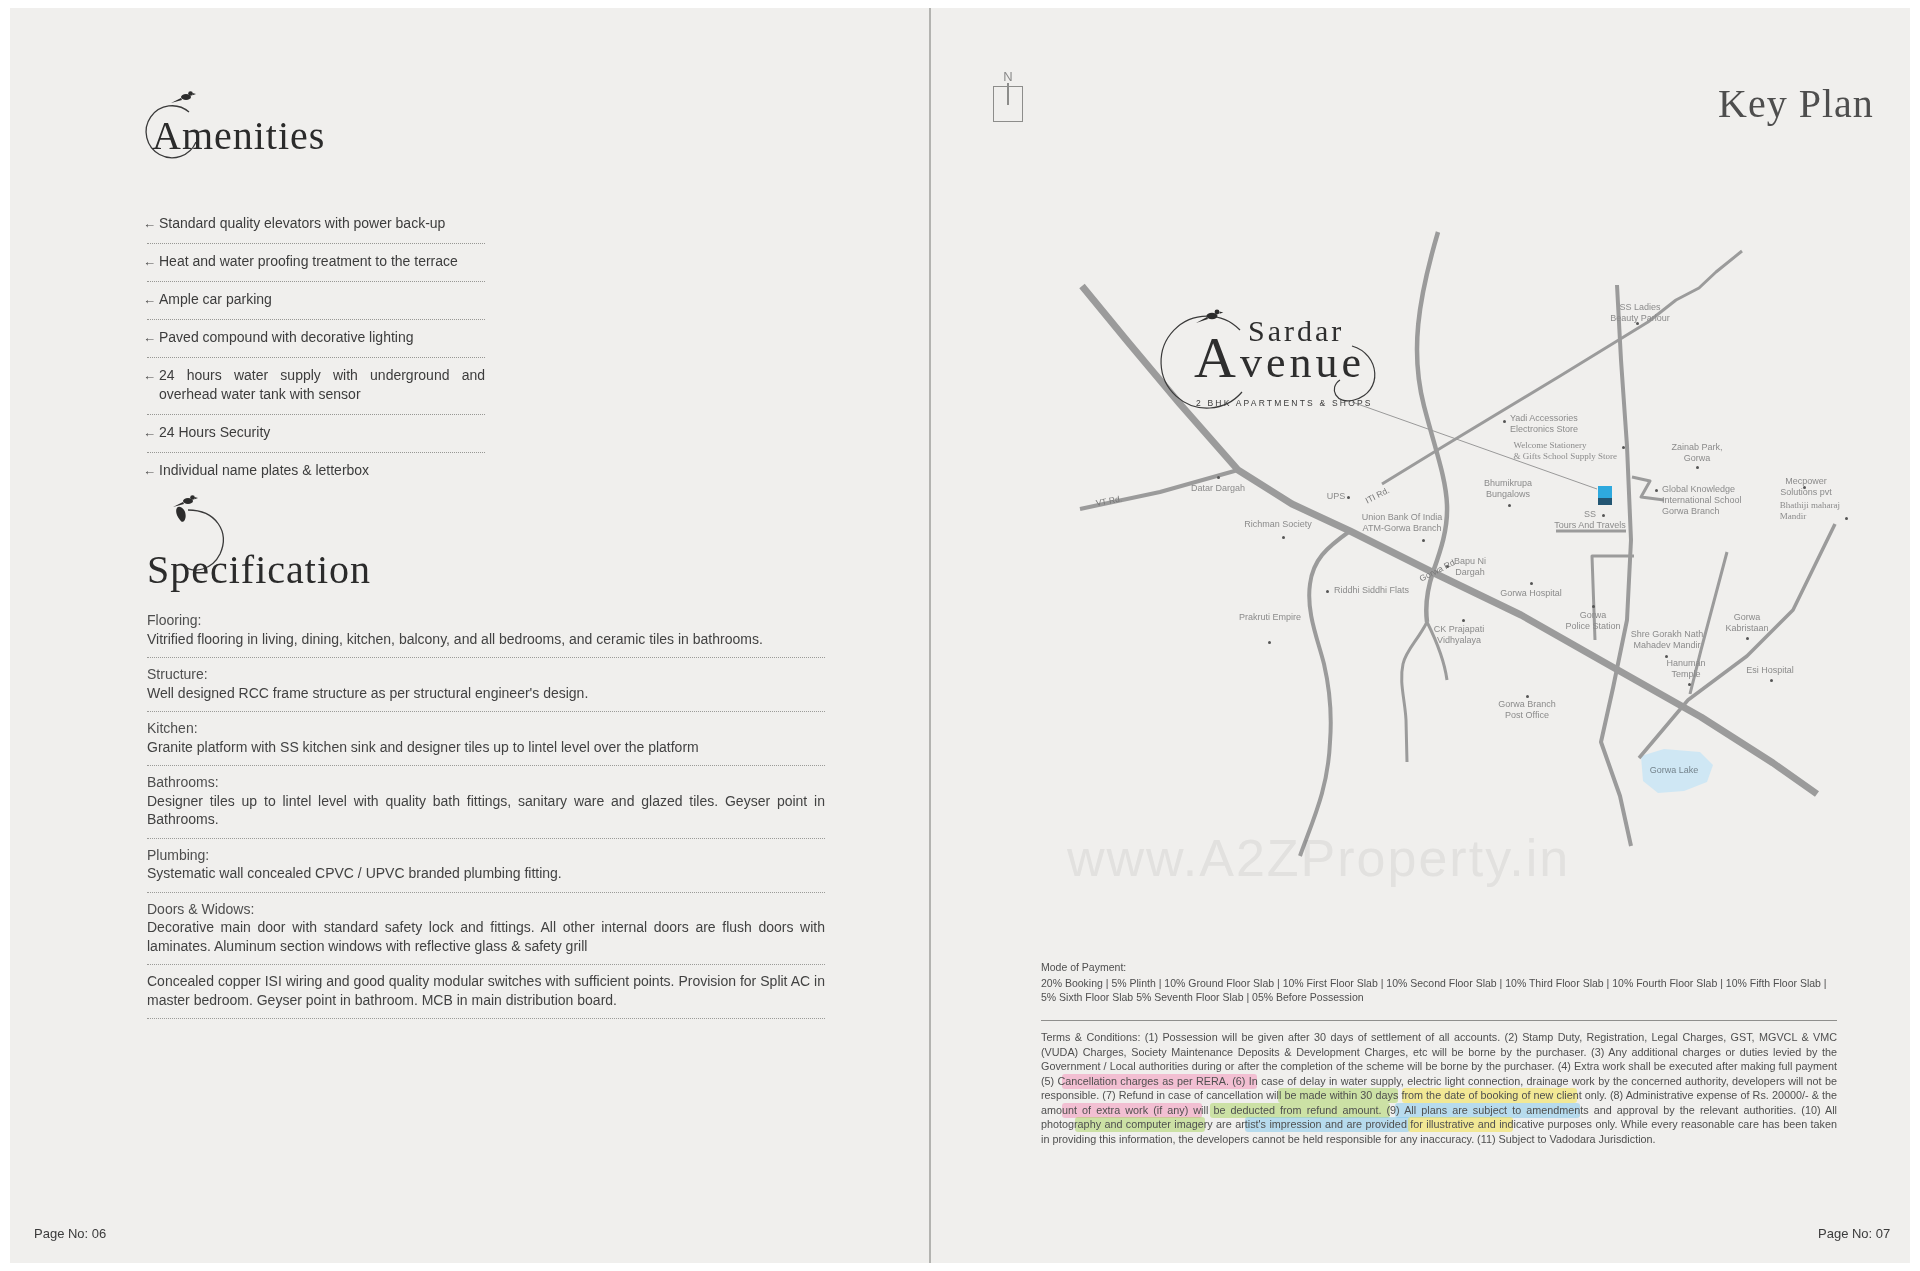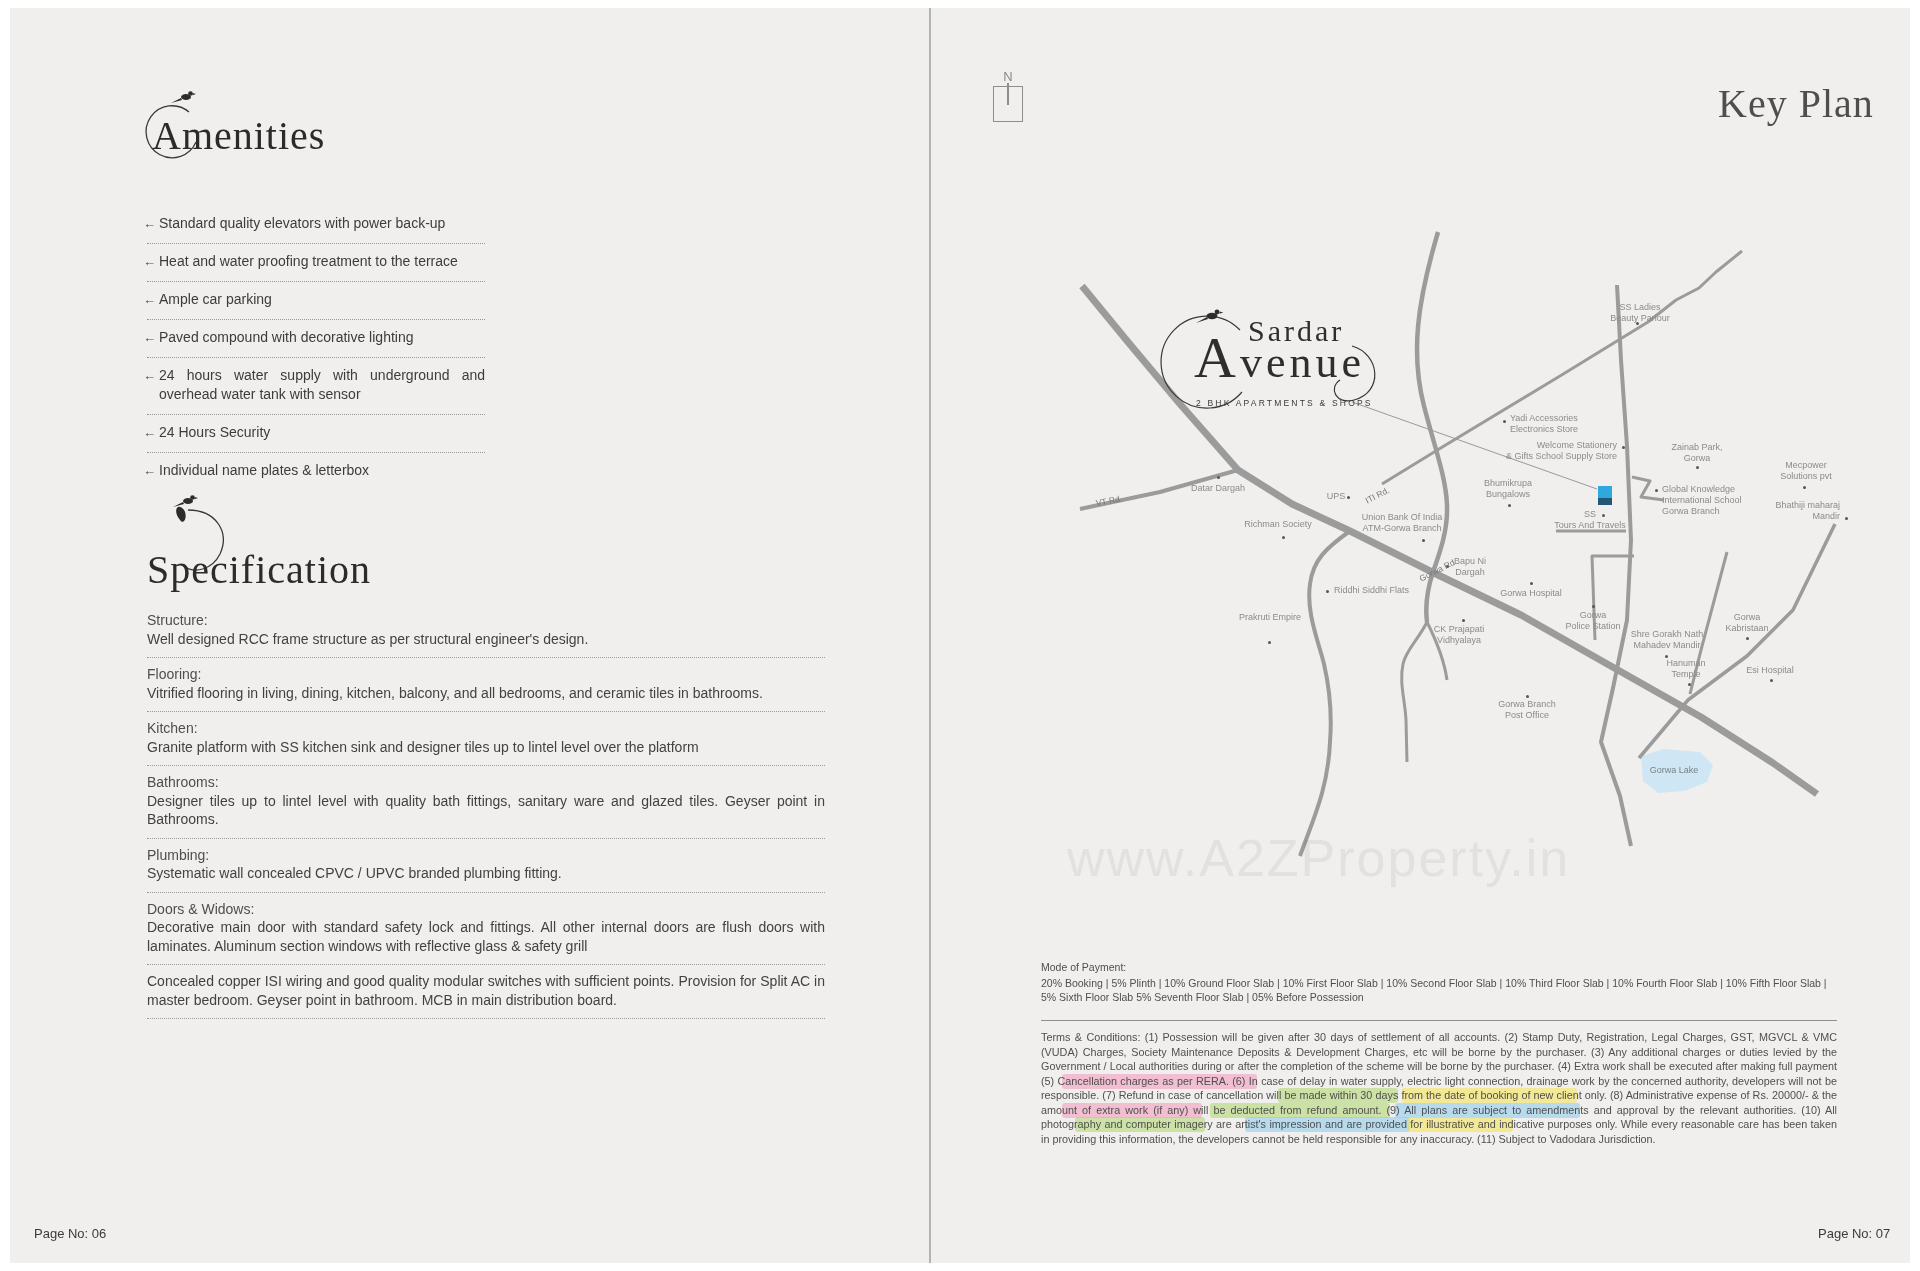--- a/index.html
+++ b/index.html
@@ -42,21 +42,21 @@
                font-size:30px;letter-spacing:3px;color:#2e2e2e;}
   .logo-avenue{position:absolute;left:1194px;top:332px;font-family:"Liberation Serif", serif;
                font-size:44px;letter-spacing:4px;color:#2e2e2e;line-height:52px;}
   .logo-avenue::first-letter{font-size:58px;}
   .logo-tagline{position:absolute;left:1196px;top:398px;font-size:8.5px;letter-spacing:2.2px;color:#3a3a3a;}
 
   .mapsvg{position:absolute;left:0;top:0;}
 
   .poi{position:absolute;font-size:9px;line-height:11px;color:#8b8b8b;white-space:nowrap;}
   .poi.center{transform:translateX(-50%);text-align:center;}
-  .poi.right{transform:translateX(-100%);text-align:right;}
+  .poi.right{transform:translateX(-100%);text-align:left;font-family:Liberation Serif, serif;}
   .poi.lake{color:#74838c;}
   .poi-dot{position:absolute;width:3px;height:3px;border-radius:50%;background:#555;}
   .road-label{position:absolute;font-size:8.5px;color:#777;white-space:nowrap;transform-origin:left center;}
 
   .site-marker{position:absolute;left:1598px;top:486px;width:14px;height:19px;
                background:linear-gradient(#2ea9de 0 64%, #235673 64% 100%);}
 
   .watermark{position:absolute;left:1055px;top:828px;font-size:52px;letter-spacing:2px;
              color:rgba(40,40,40,0.07);white-space:nowrap;margin-left:12px;}
 
@@ -122,26 +122,26 @@
       <ellipse cx="38" cy="21" rx="5" ry="3"></ellipse>
       <circle cx="42.5" cy="17.5" r="2.3"></circle>
       <path d="M33,22 L23,27 L34,24 Z"></path>
       <path d="M44.5,17 l3.5,1 -3.5,1.2 z"></path>
     </g>
   </svg>
   <div class="heading h-spec">Specification</div>
 
   <div class="spec-list">
       <div class="spec-item">
+        <div class="spec-label">Flooring:</div>
+        <div class="spec-text">Vitrified flooring in living, dining, kitchen, balcony, and all bedrooms, and ceramic tiles in bathrooms.</div>
+      </div>
+      <div class="spec-item">
         <div class="spec-label">Structure:</div>
         <div class="spec-text">Well designed RCC frame structure as per structural engineer's design.</div>
-      </div>
-      <div class="spec-item">
-        <div class="spec-label">Flooring:</div>
-        <div class="spec-text">Vitrified flooring in living, dining, kitchen, balcony, and all bedrooms, and ceramic tiles in bathrooms.</div>
       </div>
       <div class="spec-item">
         <div class="spec-label">Kitchen:</div>
         <div class="spec-text">Granite platform with SS kitchen sink and designer tiles up to lintel level over the platform</div>
       </div>
       <div class="spec-item">
         <div class="spec-label">Bathrooms:</div>
         <div class="spec-text">Designer tiles up to lintel level with quality bath fittings, sanitary ware and glazed tiles. Geyser point in Bathrooms.</div>
       </div>
       <div class="spec-item">
@@ -198,21 +198,21 @@
       <div class="poi right" style="left: 1617px; top: 440px;">
         <div>Welcome Stationery</div>
         <div>&amp; Gifts School Supply Store</div>
       </div>
       <div class="poi-dot" style="left: 1622px; top: 446px;"></div>
       <div class="poi center" style="left: 1697px; top: 442px;">
         <div>Zainab Park,</div>
         <div>Gorwa</div>
       </div>
       <div class="poi-dot" style="left: 1696px; top: 466px;"></div>
-      <div class="poi center" style="left: 1806px; top: 460px; text-align: center;">
+      <div class="poi center" style="left: 1806px; top: 476px; text-align: center;">
         <div>Mecpower</div>
         <div>Solutions pvt</div>
       </div>
       <div class="poi-dot" style="left: 1803px; top: 486px;"></div>
       <div class="poi left" style="left: 1662px; top: 484px;">
         <div>Global Knowledge</div>
         <div>International School</div>
         <div>Gorwa Branch</div>
       </div>
       <div class="poi-dot" style="left: 1655px; top: 489px;"></div>

